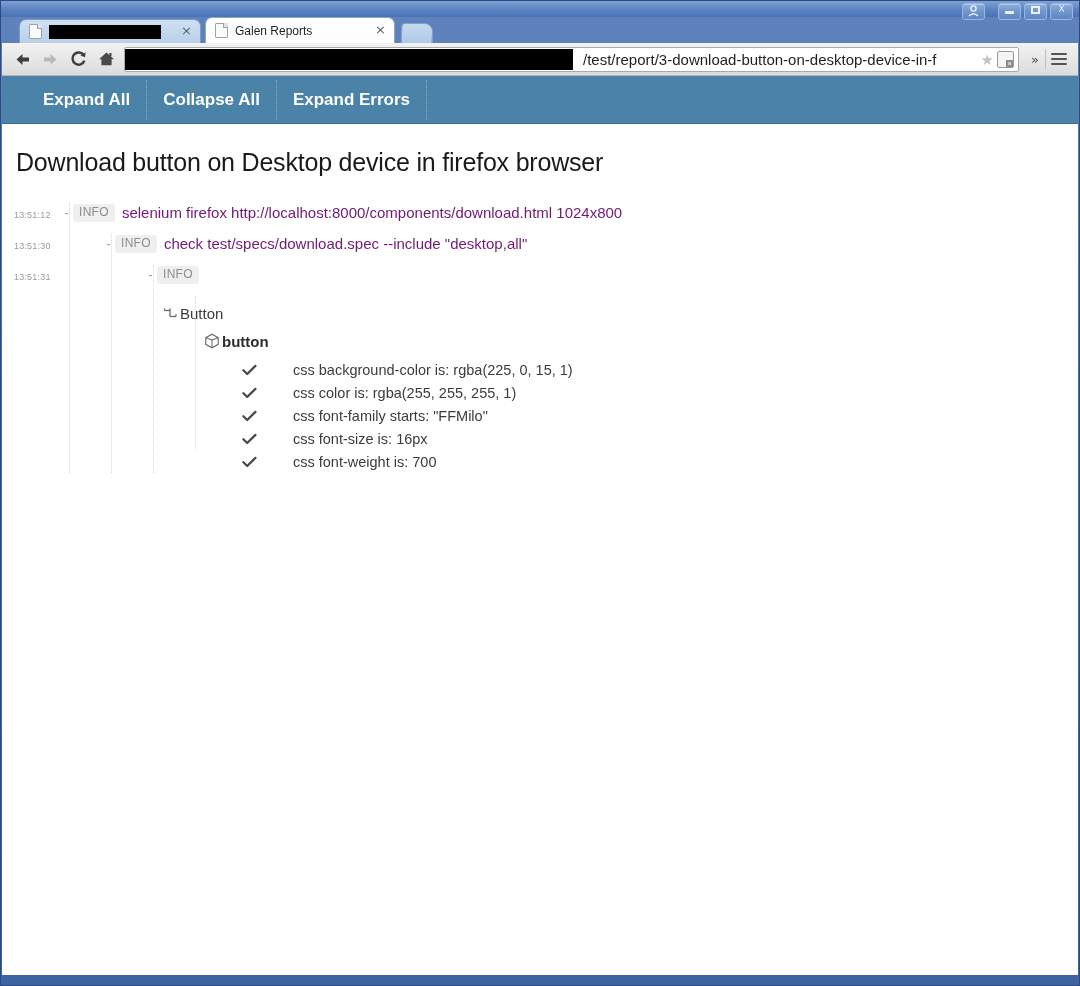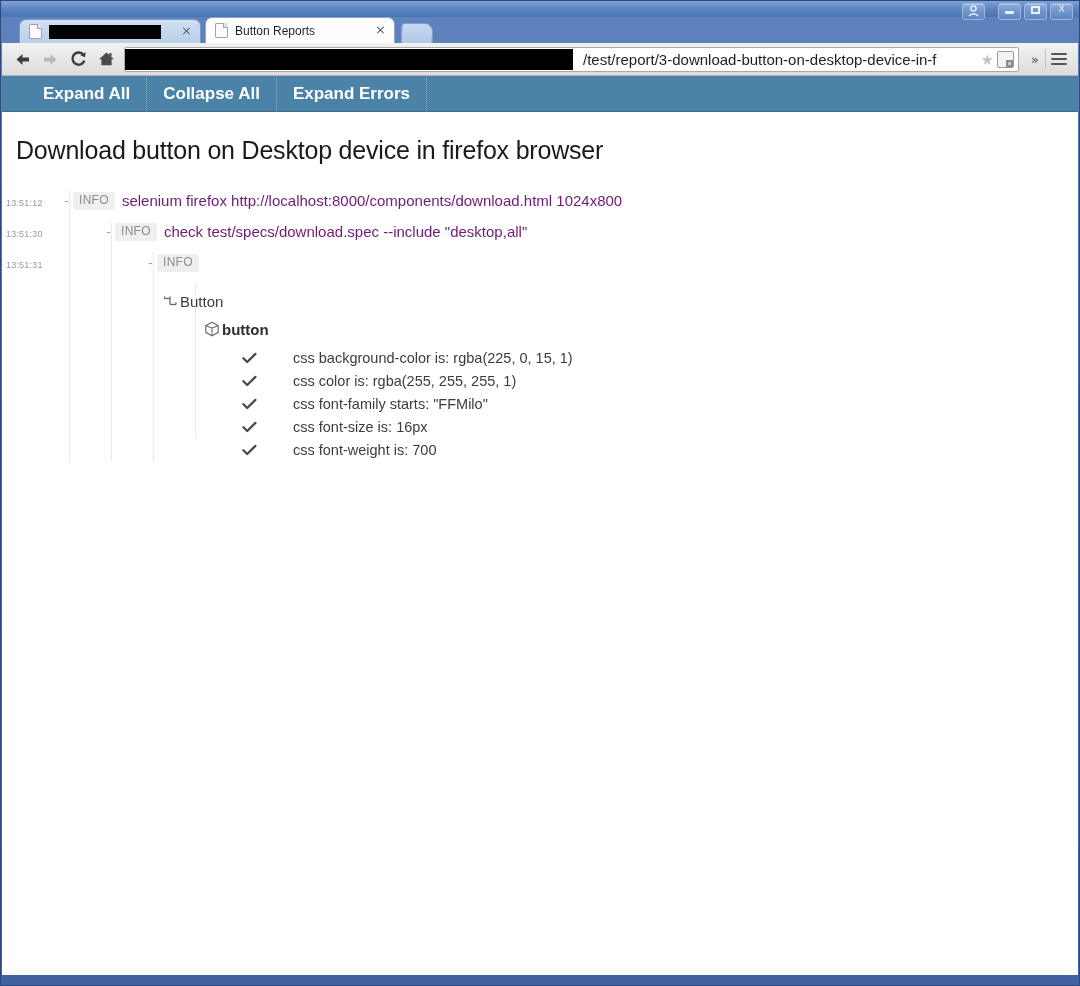--- a/index.html
+++ b/index.html
@@ -248,21 +248,21 @@
   .viewport {
     position: absolute;
     left: 1px; top: 75px;
     width: 1076px; height: 899px;
     background: #ffffff;
     overflow: hidden;
   }
 
   
   .galen-toolbar {
-    height: 36px;
+    height: 48px;
     background: #4a82a8;
     display: flex;
     align-items: center;
     padding-left: 24px;
     box-sizing: border-box;
     border-bottom: 1px solid #3b6a8a;
   }
   .galen-btn {
     color: #ffffff;
     font-size: 17px;
@@ -296,21 +296,21 @@
     display: flex;
     align-items: flex-start;
     min-height: 31px;
     position: relative;
   }
   .ts {
     width: 58px;
     flex: 0 0 auto;
     font-size: 9px;
     color: #9a9a9a;
-    padding-left: 4px;
+    padding-left: 12px;
     box-sizing: border-box;
     padding-top: 7px;
     letter-spacing: .2px;
     font-family: "Liberation Sans", sans-serif;
   }
   .node-main {
     flex: 1 1 auto;
     display: flex;
     align-items: center;
     position: relative;
@@ -417,21 +417,21 @@
       <span class="tab-favicon"></span>
       <span class="tab-title redacted">
         <span class="redact-box"></span>
         <span style="padding-left:114px;">le</span>
       </span>
       <span class="tab-close">×</span>
     </div>
 
     <div class="tab active">
       <span class="tab-favicon"></span>
-      <span class="tab-title">Button Reports</span>
+      <span class="tab-title">Galen Reports</span>
       <span class="tab-close">×</span>
     </div>
 
     <div class="newtab"></div>
   </div>
 
   <div class="navbar">
 
     <div class="nav-btn">
       <svg width="19" height="17" viewBox="0 0 19 17">

